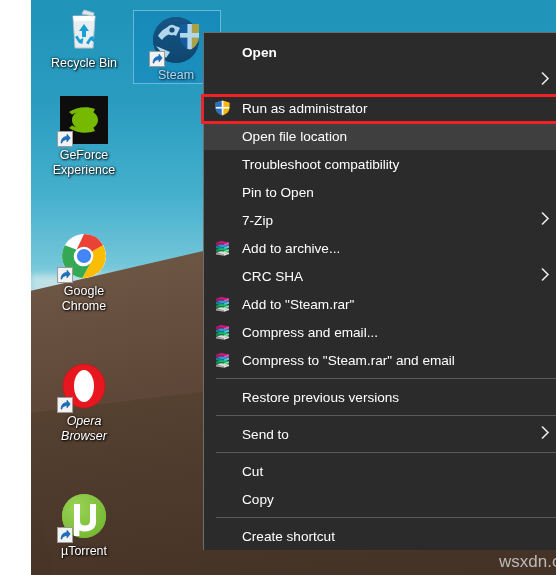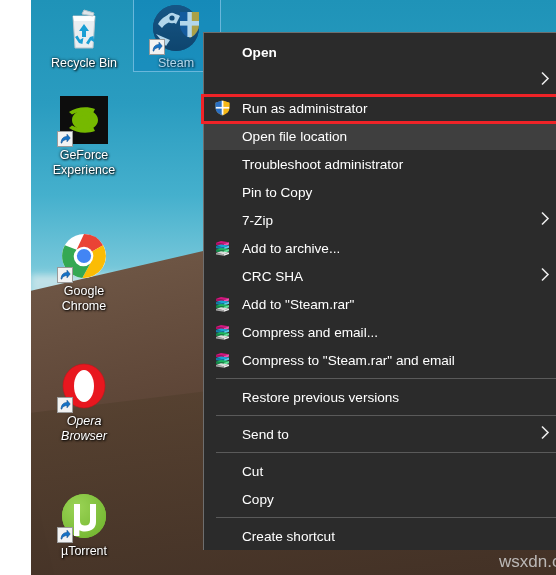--- a/index.html
+++ b/index.html
@@ -180,21 +180,21 @@
       <path d="M13 12 L35 12 L34 17 L14 17 Z" fill="#ffffff" opacity="0.9"></path>
       <path d="M22 10 L24 6 L34 9 L33 12 Z" fill="#dfe6ea" stroke="#b9c4cb"></path>
       <g fill="#1a9fd4">
         <path d="M24 20 l5 7 h-3 v6 h-4 v-6 h-3z"></path>
         <path d="M19 39 l-4-6 2.5-1.5 2.5 4.3 3.4-2 -1 6.2z"></path>
         <path d="M30 39 l4-6 -2.5-1.5 -2.5 4.3 -3.4-2 1 6.2z" transform="rotate(180 30 36)"></path>
       </g>
     </svg></div>
         <div style="white-space: pre-line;">Recycle Bin</div>
       </div>
-      <div class="desk-icon selected" style="left: 98px; top: 4px;">
+      <div class="desk-icon selected" style="left: 98px; top: 16px;">
         <div class="glyphwrap"><svg width="48" height="48" viewBox="0 0 48 48">
       <circle cx="24" cy="24" r="23" fill="#1b3a5c"></circle>
       <circle cx="24" cy="24" r="23" fill="url(#sg)"></circle>
       <defs>
               <linearGradient id="sg" x1="0" y1="0" x2="0" y2="1">
         <stop offset="0" stop-color="#20486f"></stop>
                 <stop offset="1" stop-color="#15304d"></stop>
       </linearGradient>
             </defs>
       <path d="M6 20 C12 10 22 8 28 12 L24 20 C20 17 14 18 10 24 Z" fill="#ffffff"></path>
@@ -295,24 +295,24 @@
       <path d="M1.6 3.3 L8.5 1 V8.4 L3.8 13.2 C2.5 11.9 1.6 10.2 1.6 8 Z" fill="#2a6fc2"></path>
       <rect x="7.7" y="1.5" width="1.7" height="13.6" fill="#ffffff" opacity="0.95"></rect>
       <rect x="1.9" y="7.4" width="13.2" height="1.7" fill="#ffffff" opacity="0.95"></rect>
     </svg></span>
         <span>Run as administrator</span>
       </div>
       <div class="mi hover">
         <span>Open file location</span>
       </div>
       <div class="mi">
-        <span>Troubleshoot administrator</span>
-      </div>
-      <div class="mi">
-        <span>Pin to Copy</span>
+        <span>Troubleshoot compatibility</span>
+      </div>
+      <div class="mi">
+        <span>Pin to Open</span>
       </div>
       <div class="mi">
         <span>7-Zip</span>
         <span class="chev"><svg width="10" height="16" viewBox="0 0 10 16">
             <path d="M2 2 L8 8 L2 14" fill="none" stroke="#eaeaea" stroke-width="1.6"></path>
           </svg></span>
       </div>
       <div class="mi">
         <span class="mi-icon"><svg width="17" height="17" viewBox="0 0 17 17">
       <g>

